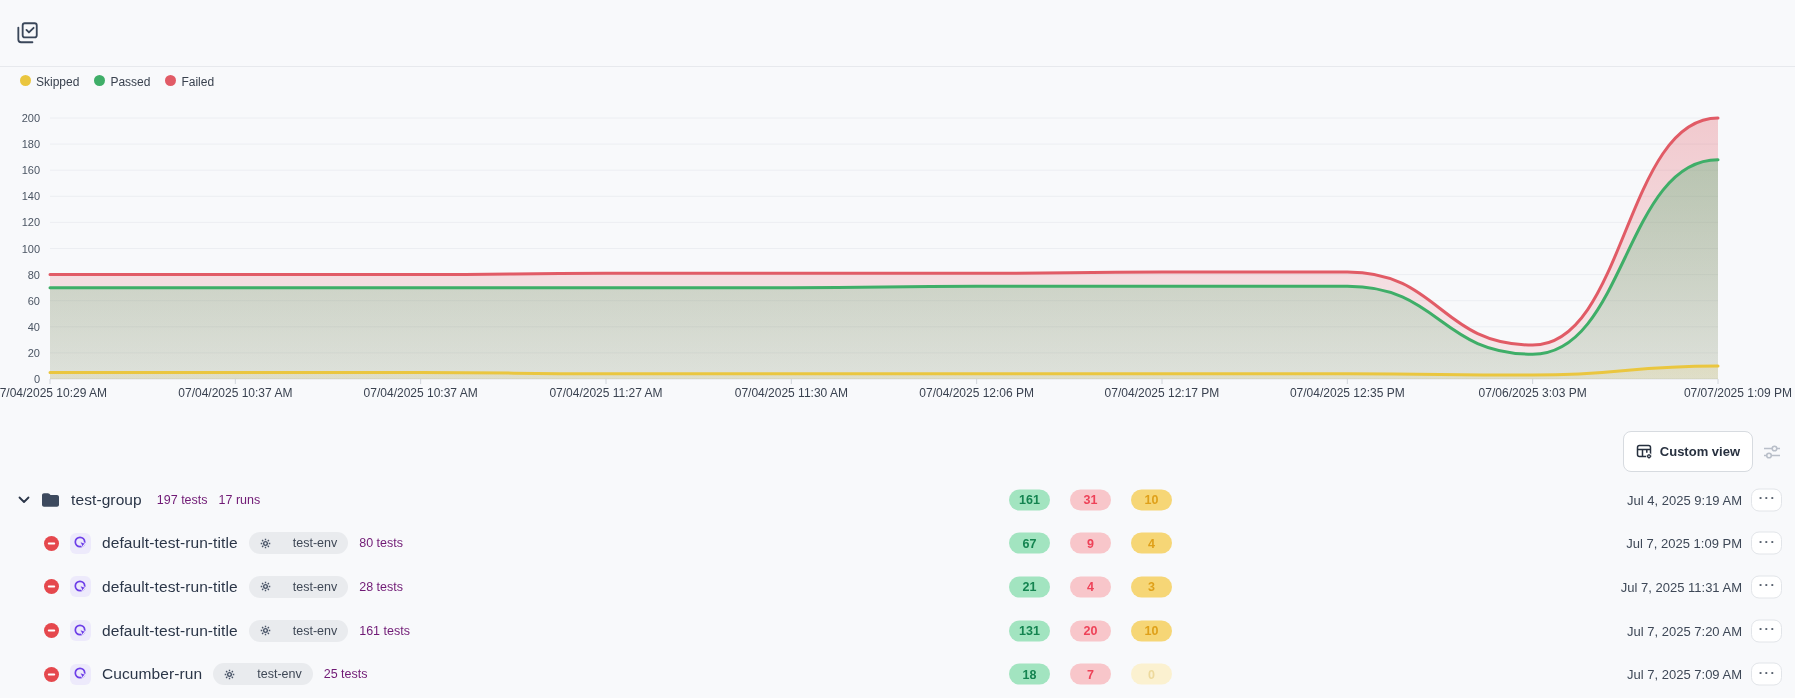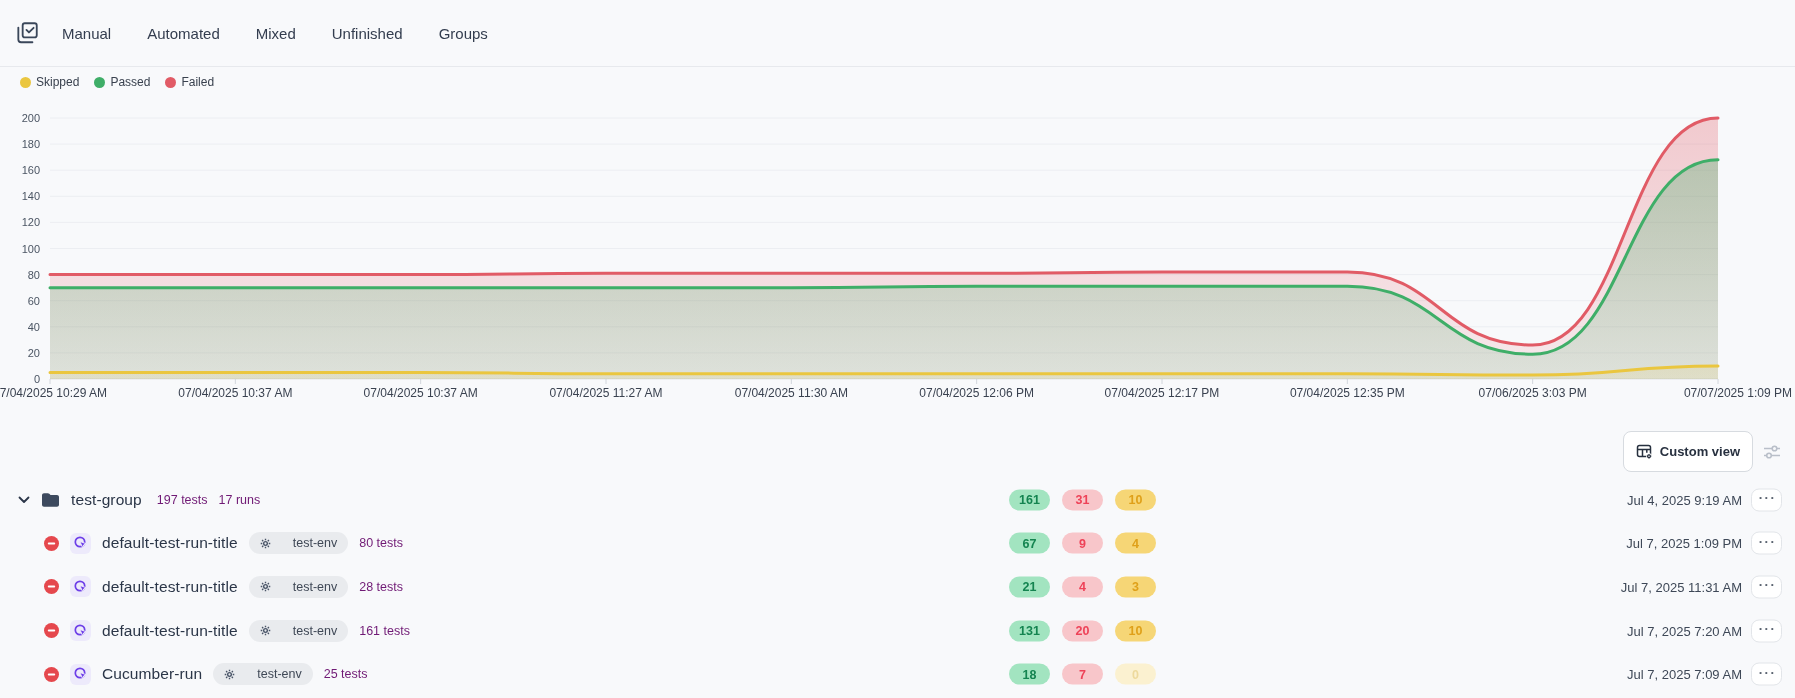--- a/index.html
+++ b/index.html
@@ -9,21 +9,21 @@
     font-family:"Liberation Sans",sans-serif;color:#2b3648;
   }
   
   .topbar{position:absolute;top:0;left:0;right:0;height:67px;box-sizing:border-box;
     display:flex;align-items:center;padding-left:14px;border-bottom:1px solid #e7e9ed;}
   .topbar-icon{width:26px;height:26px;margin-right:22px;display:flex;align-items:center;justify-content:center;cursor:pointer}
   .tabs{display:flex;gap:36px}
   .tab{font-size:15px;font-weight:500;color:#333d4f;cursor:pointer;white-space:nowrap}
   
   .legend{position:absolute;top:75px;left:20px;display:flex;gap:15px;align-items:center}
-  .legend-item{display:flex;align-items:center;gap:5px;font-size:12px;color:#39414e}
+  .legend-item{display:flex;gap:5px;font-size:12px;color:#39414e}
   .legend-dot{width:11px;height:11px;border-radius:50%}
   
   #chart{position:absolute;top:94px;left:0;display:block}
   #chart text{font-family:"Liberation Sans",sans-serif}
   
   .toolbar{position:absolute;top:431px;right:13px;display:flex;align-items:center;gap:9px}
   .custom-view-btn{display:flex;align-items:center;gap:7px;height:41px;padding:0 12px;
     background:#fff;border:1px solid #d7dbe0;border-radius:8px;font-size:13px;font-weight:600;
     color:#27303f;font-family:"Liberation Sans",sans-serif;cursor:pointer}
   .sliders-icon{display:flex;align-items:center;cursor:pointer}
@@ -32,21 +32,21 @@
   .row{position:relative;height:43.6px;display:flex;align-items:center;cursor:pointer}
   .row-left{display:flex;align-items:center;gap:11px;padding-left:44px}
   .row.group .row-left{padding-left:18px}
   .chevron,.folder,.stop,.autorun{display:flex;align-items:center}
   .autorun{width:21px;height:21px;border-radius:6px;background:#edeafb;align-items:center;justify-content:center}
   .row-name{font-size:15.5px;font-weight:500;color:#2b3648;letter-spacing:.1px;white-space:nowrap}
   .meta{font-size:12.5px;color:#701a75;white-space:nowrap}
   .row.group .row-name{margin-right:4px}
   .env-pill{display:flex;align-items:center;gap:22px;background:var(--env-pill-bg,#e9ebee);
     border-radius:999px;padding:4px 11px;font-size:12.5px;color:#3f4856;white-space:nowrap}
-  .badges{position:absolute;left:1009px;top:50%;transform:translateY(-50%);display:flex;gap:12px}
+  .badges{position:absolute;left:1009px;top:50%;transform:translateY(-50%);display:flex;gap:20px}
   .badge{min-width:41px;height:21px;box-sizing:border-box;padding:0 10px;border-radius:999px;
     display:flex;align-items:center;justify-content:center;font-size:12.5px;font-weight:700}
   .badge.passed{background:var(--passed-badge-bg);color:var(--passed-badge-text)}
   .badge.failed{background:var(--failed-badge-bg);color:var(--failed-badge-text)}
   .badge.skipped{background:var(--skipped-badge-bg);color:var(--skipped-badge-text)}
   .badge.skipped.faded{background:var(--skipped-faded-bg);color:var(--skipped-faded-text)}
   .row-right{position:absolute;right:13px;top:50%;transform:translateY(-50%);display:flex;align-items:center;gap:9px}
   .timestamp{font-size:13px;color:#3e4857;white-space:nowrap}
   .menu-btn{width:31px;height:23px;background:#fff;border:1px solid #e2e5e9;border-radius:8px;
     color:#5a6370;font-size:13px;letter-spacing:1.5px;font-weight:700;line-height:1;
@@ -57,27 +57,20 @@
 <body>
 
 <div class="topbar">
   <span class="topbar-icon">
     <svg width="26" height="26" viewBox="0 0 24 24" fill="none" stroke="#3a475a" stroke-width="1.7" stroke-linecap="round" stroke-linejoin="round">
       <rect x="8" y="3" width="13" height="13" rx="2"></rect>
       <path d="M11.5 9.2l2.3 2.3 4.3-4.3"></path>
       <path d="M4 7v11a2.5 2.5 0 0 0 2.5 2.5H17"></path>
     </svg>
   </span>
-  <div class="tabs">
-    <span class="tab">Manual</span>
-    <span class="tab">Automated</span>
-    <span class="tab">Mixed</span>
-    <span class="tab">Unfinished</span>
-    <span class="tab">Groups</span>
-  </div>
 </div>
 
 <div class="legend">
   <span class="legend-item">
     <span class="legend-dot" style="background: rgb(234, 198, 63);"></span>
     <span>Skipped</span>
   </span>
   <span class="legend-item">
     <span class="legend-dot" style="background: rgb(63, 174, 104);"></span>
     <span>Passed</span>

